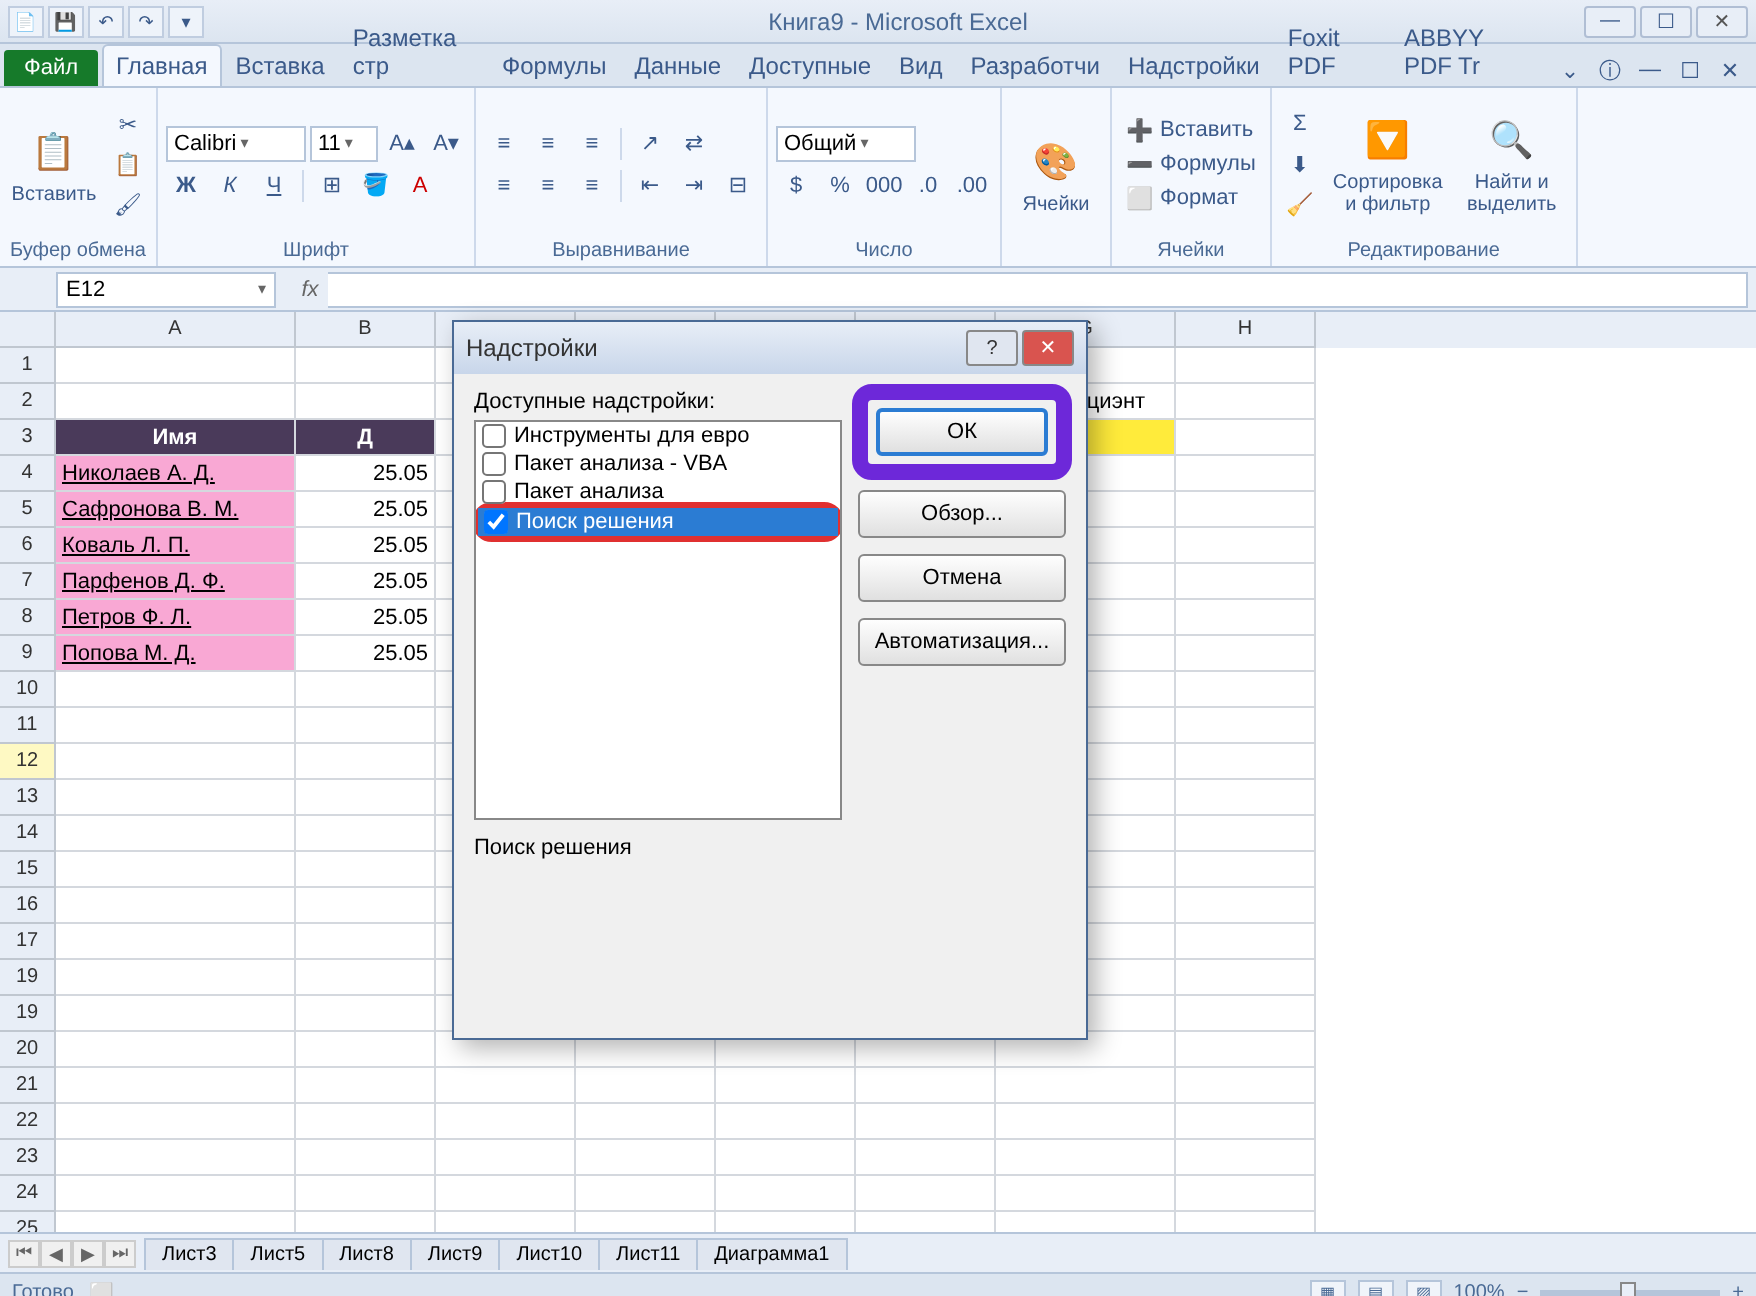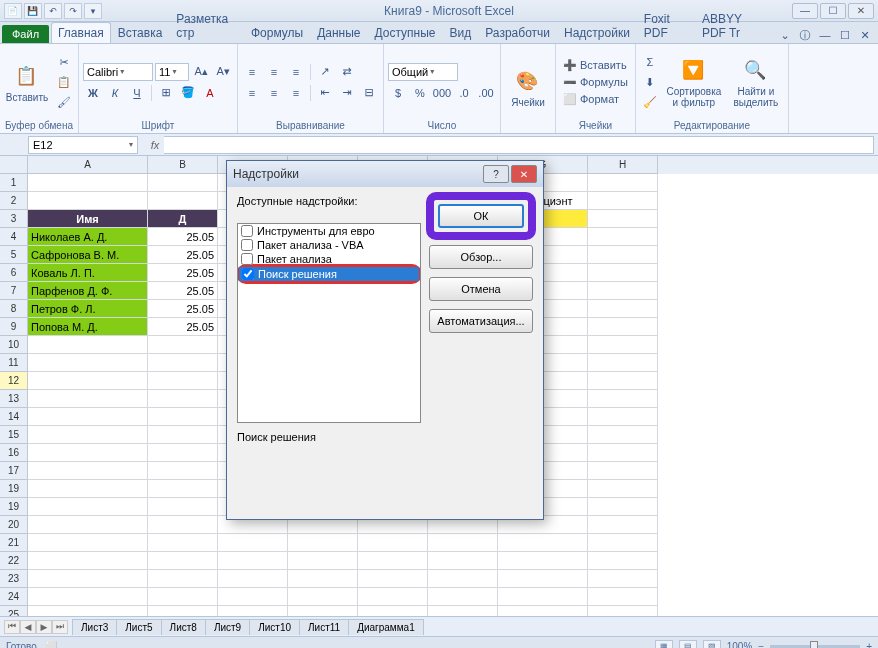--- a/index.html
+++ b/index.html
@@ -53,21 +53,21 @@
 .sel-all { height: 18px; background: #e8eef7; border-bottom: 1px solid #c0c7d0; }
 .rh { height: 18px; background: #e8eef7; border-bottom: 1px solid #c0c7d0; display: flex; align-items: center; justify-content: center; font-size: 10px; color: #333; }
 .rh.sel { background: #fef9c3; }
 .cols { flex: 1; position: relative; }
 .col-headers { height: 18px; display: flex; background: #e8eef7; }
 .ch { border-right: 1px solid #c0c7d0; border-bottom: 1px solid #c0c7d0; display: flex; align-items: center; justify-content: center; font-size: 10px; color: #333; }
 .cells { position: relative; }
 .cell-row { display: flex; height: 18px; }
 .cell { border-right: 1px solid #d4d8de; border-bottom: 1px solid #d4d8de; display: flex; align-items: center; padding: 0 3px; font-size: 11px; overflow: hidden; white-space: nowrap; }
 .hdr-cell { background: #4a3a5a; color: #fff; font-weight: bold; justify-content: center; }
-.green-cell { background: #84cc16; }
+.green-cell { background: #f9a8d4; text-decoration: underline; }
 .yellow-cell { background: #ffeb3b; }
 .active-cell { outline: 2px solid #000; outline-offset: -1px; }
 
 
 .sheet-bar { height: 20px; background: #e8eef7; border-top: 1px solid #b5c5da; display: flex; align-items: center; }
 .sheet-nav { display: flex; gap: 0; padding: 0 4px; }
 .sheet-nav-btn { width: 16px; height: 14px; display: flex; align-items: center; justify-content: center; font-size: 9px; color: #666; border: 1px solid #ccc; background: #f0f0f0; }
 .sheet-tabs { display: flex; }
 .sheet-tab { padding: 2px 8px; font-size: 10px; background: #e0e6f0; border: 1px solid #b5c5da; border-bottom: none; margin-right: -1px; }
 
@@ -81,21 +81,21 @@
 
 .dialog { position: absolute; left: 226px; top: 160px; width: 318px; height: 360px; background: #f0f0f0; border: 1px solid #4a6a95; box-shadow: 4px 4px 12px rgba(0,0,0,0.3); }
 .dlg-title { height: 26px; background: linear-gradient(#e8eef7, #c8d6ea); display: flex; align-items: center; padding: 0 6px; font-size: 12px; color: #333; }
 .dlg-title-text { flex: 1; }
 .dlg-ctrls { display: flex; gap: 2px; }
 .dlg-ctrl { width: 26px; height: 18px; border: 1px solid #888; border-radius: 2px; display: flex; align-items: center; justify-content: center; font-size: 10px; }
 .dlg-ctrl.q { background: #e0e6f0; }
 .dlg-ctrl.x { background: #d9544f; color: #fff; }
 .dlg-body { padding: 8px 10px; display: flex; gap: 8px; }
 .dlg-left { flex: 1; }
-.dlg-label { font-size: 11px; margin-bottom: 16px; }
+.dlg-label { font-size: 11px; margin-bottom: 3px; }
 .listbox { height: 200px; border: 1px solid #888; background: #fff; overflow: hidden; }
 .list-item { display: flex; align-items: center; gap: 4px; padding: 1px 3px; font-size: 11px; }
 .list-item input { width: 12px; height: 12px; }
 .list-item.selected { background: #2b7cd3; color: #fff; }
 .highlight-red { border: 3px solid #e03030; border-radius: 10px; }
 .dlg-desc { margin-top: 8px; font-size: 11px; }
 .dlg-desc-title { margin-bottom: 4px; }
 .dlg-desc-text { font-size: 10px; color: #444; }
 .dlg-right { width: 104px; display: flex; flex-direction: column; gap: 8px; }
 .dlg-btn { height: 24px; border: 1px solid #888; background: linear-gradient(#fefefe, #e0e0e0); border-radius: 3px; font-size: 11px; display: flex; align-items: center; justify-content: center; }

